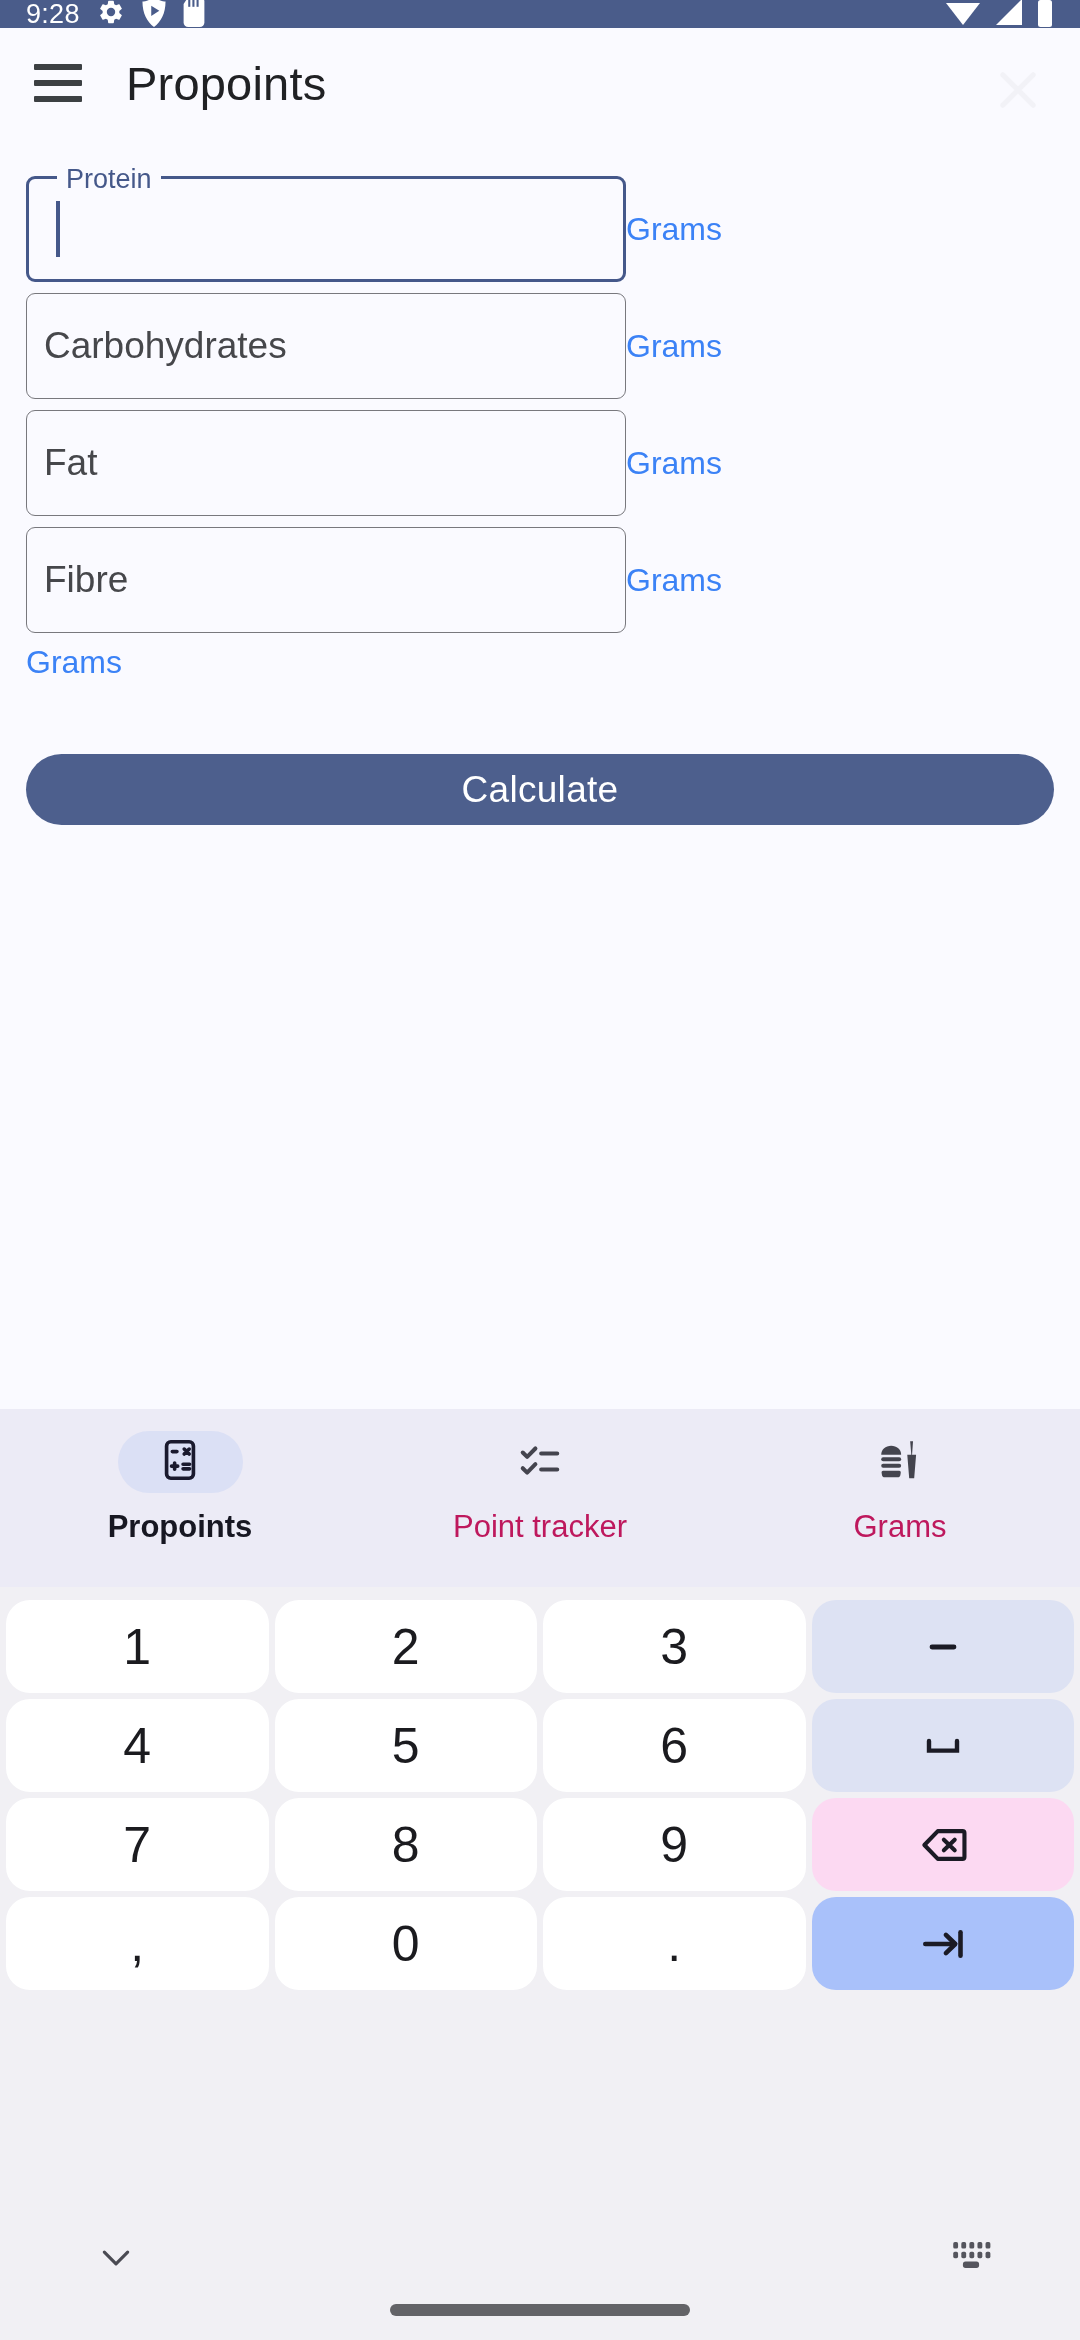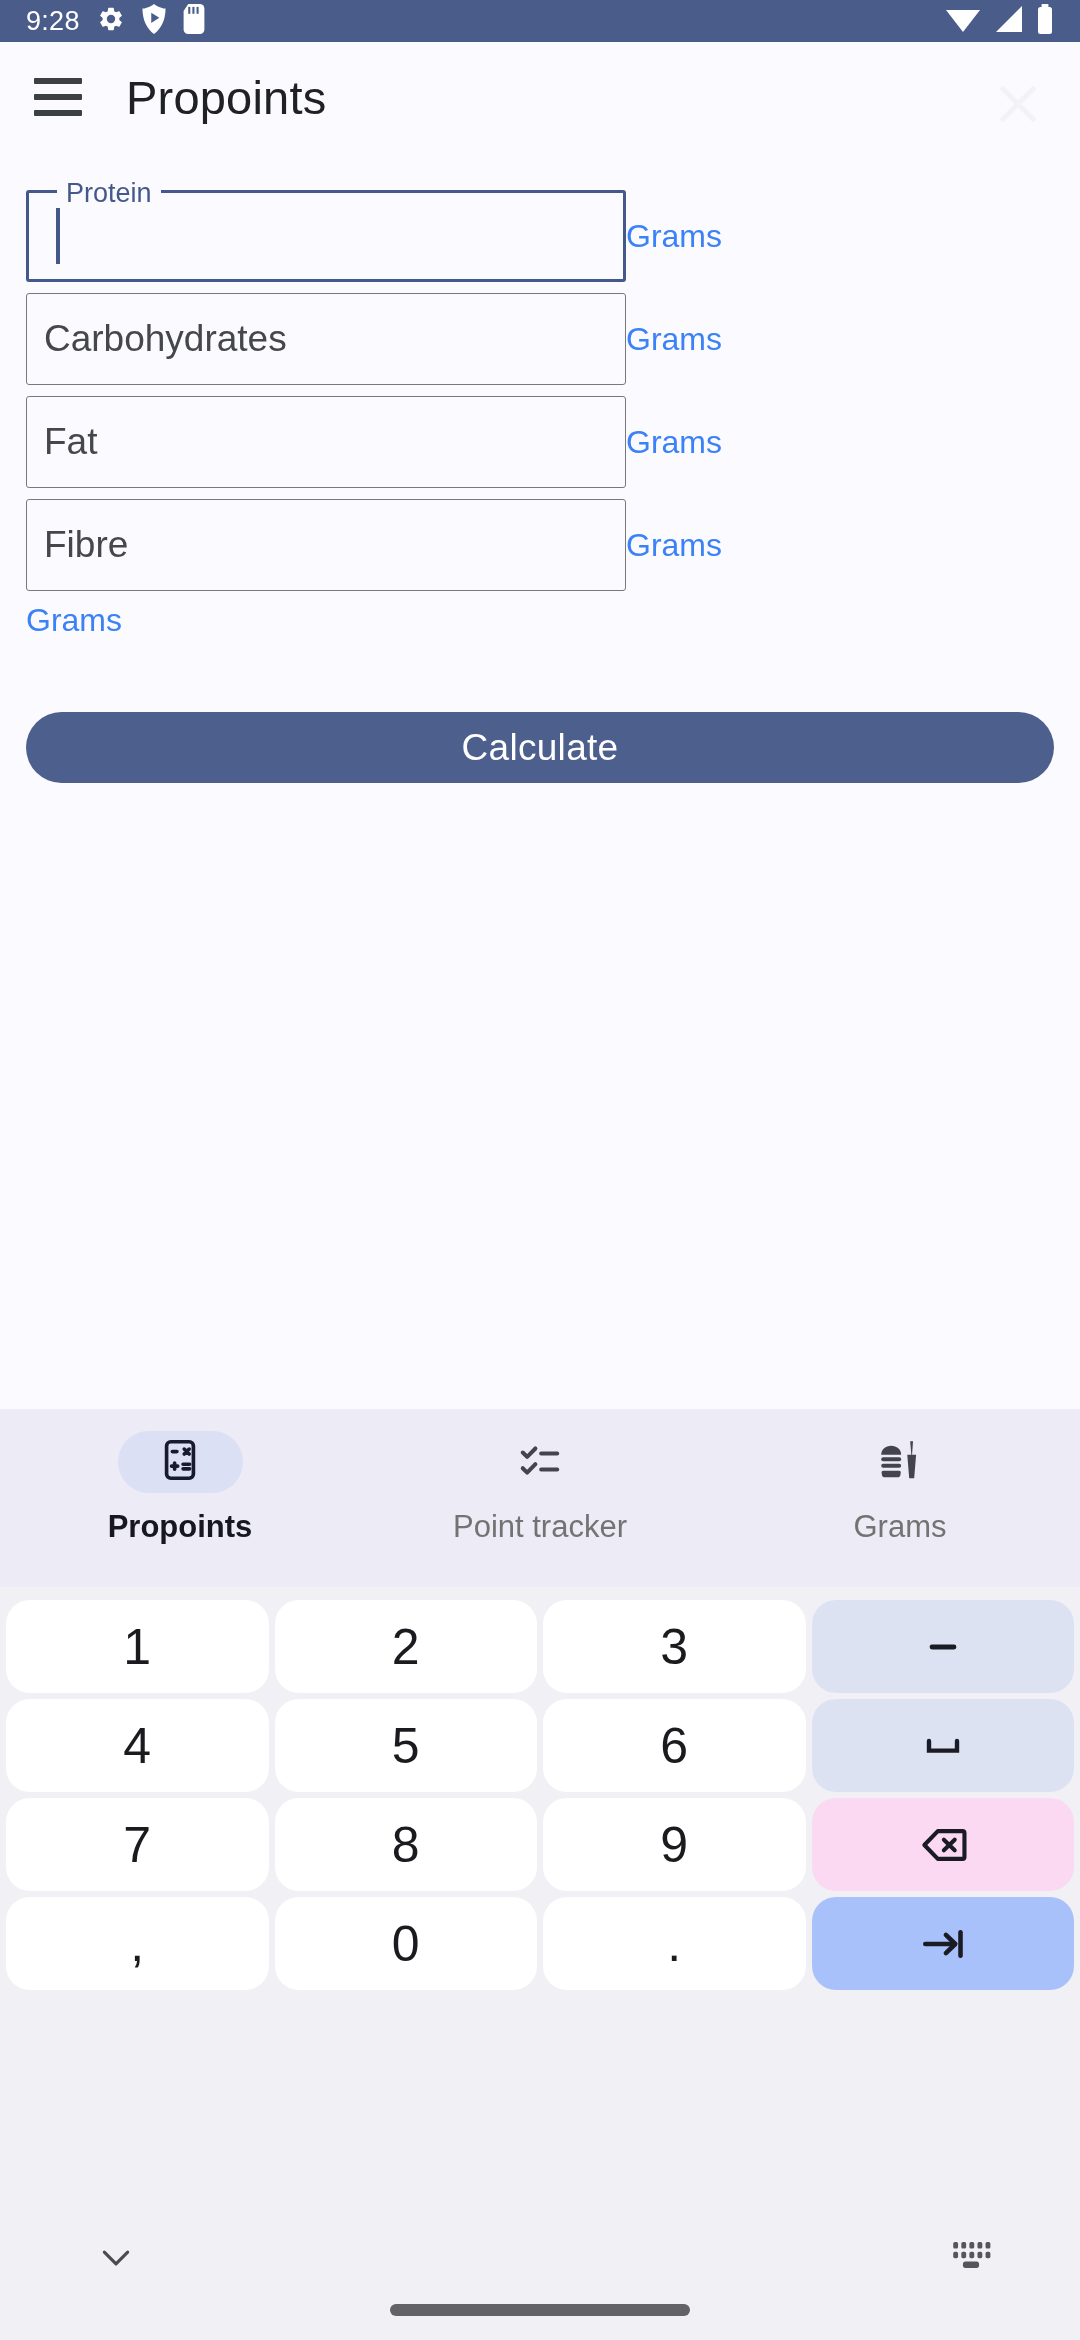--- a/index.html
+++ b/index.html
@@ -6,21 +6,21 @@
   html,body { width:1080px; height:2340px; }
   body {
     font-family:"Liberation Sans", sans-serif;
     background:#fafaff;
     overflow:hidden;
     position:relative;
   }
 
   
   .status-bar{
-    height:42px; width:1080px;
+    height:28px; width:1080px;
     background:#4a5c8a;
     display:flex; align-items:center;
     padding:0 26px;
     color:#ffffff;
   }
   .status-left{ display:flex; align-items:center; gap:17px; }
   .status-time{ font-size:27px; letter-spacing:.3px; }
   .status-right{ margin-left:auto; display:flex; align-items:center; gap:13px; }
   .sb-ico{ display:block; }
 
@@ -52,23 +52,23 @@
   .form{
     padding:38px 26px 0 26px;
   }
   .field-row{
     display:flex; align-items:center;
     margin-bottom:11px;
   }
   .tf{
     position:relative;
     width:600px;
-    height:92px;
+    height:106px;
     border:1px solid #78787d;
-    border-radius:3px;
+    border-radius:9px;
     background:transparent;
   }
   .tf.focused{
     border:3px solid #45588a;
     width:600px;
   }
   
   .tf-label{
     position:absolute;
     top:-16px; left:28px;
@@ -141,21 +141,21 @@
   }
   .nav-icon-pill{
     width:125px; height:62px;
     border-radius:31px;
     display:flex; align-items:center; justify-content:center;
   }
   .nav-item.active .nav-icon-pill{ background:#dbe0f5; }
   .nav-label{
     margin-top:16px;
     font-size:31px;
-    color:#737373;
+    color:#be185d;
   }
   .nav-item.active .nav-label{ color:#171722; font-weight:bold; }
 
   
   .keyboard{
     position:absolute;
     left:0; top:1587px;
     width:1080px; height:753px;
     background:#f1f0f4;
   }

